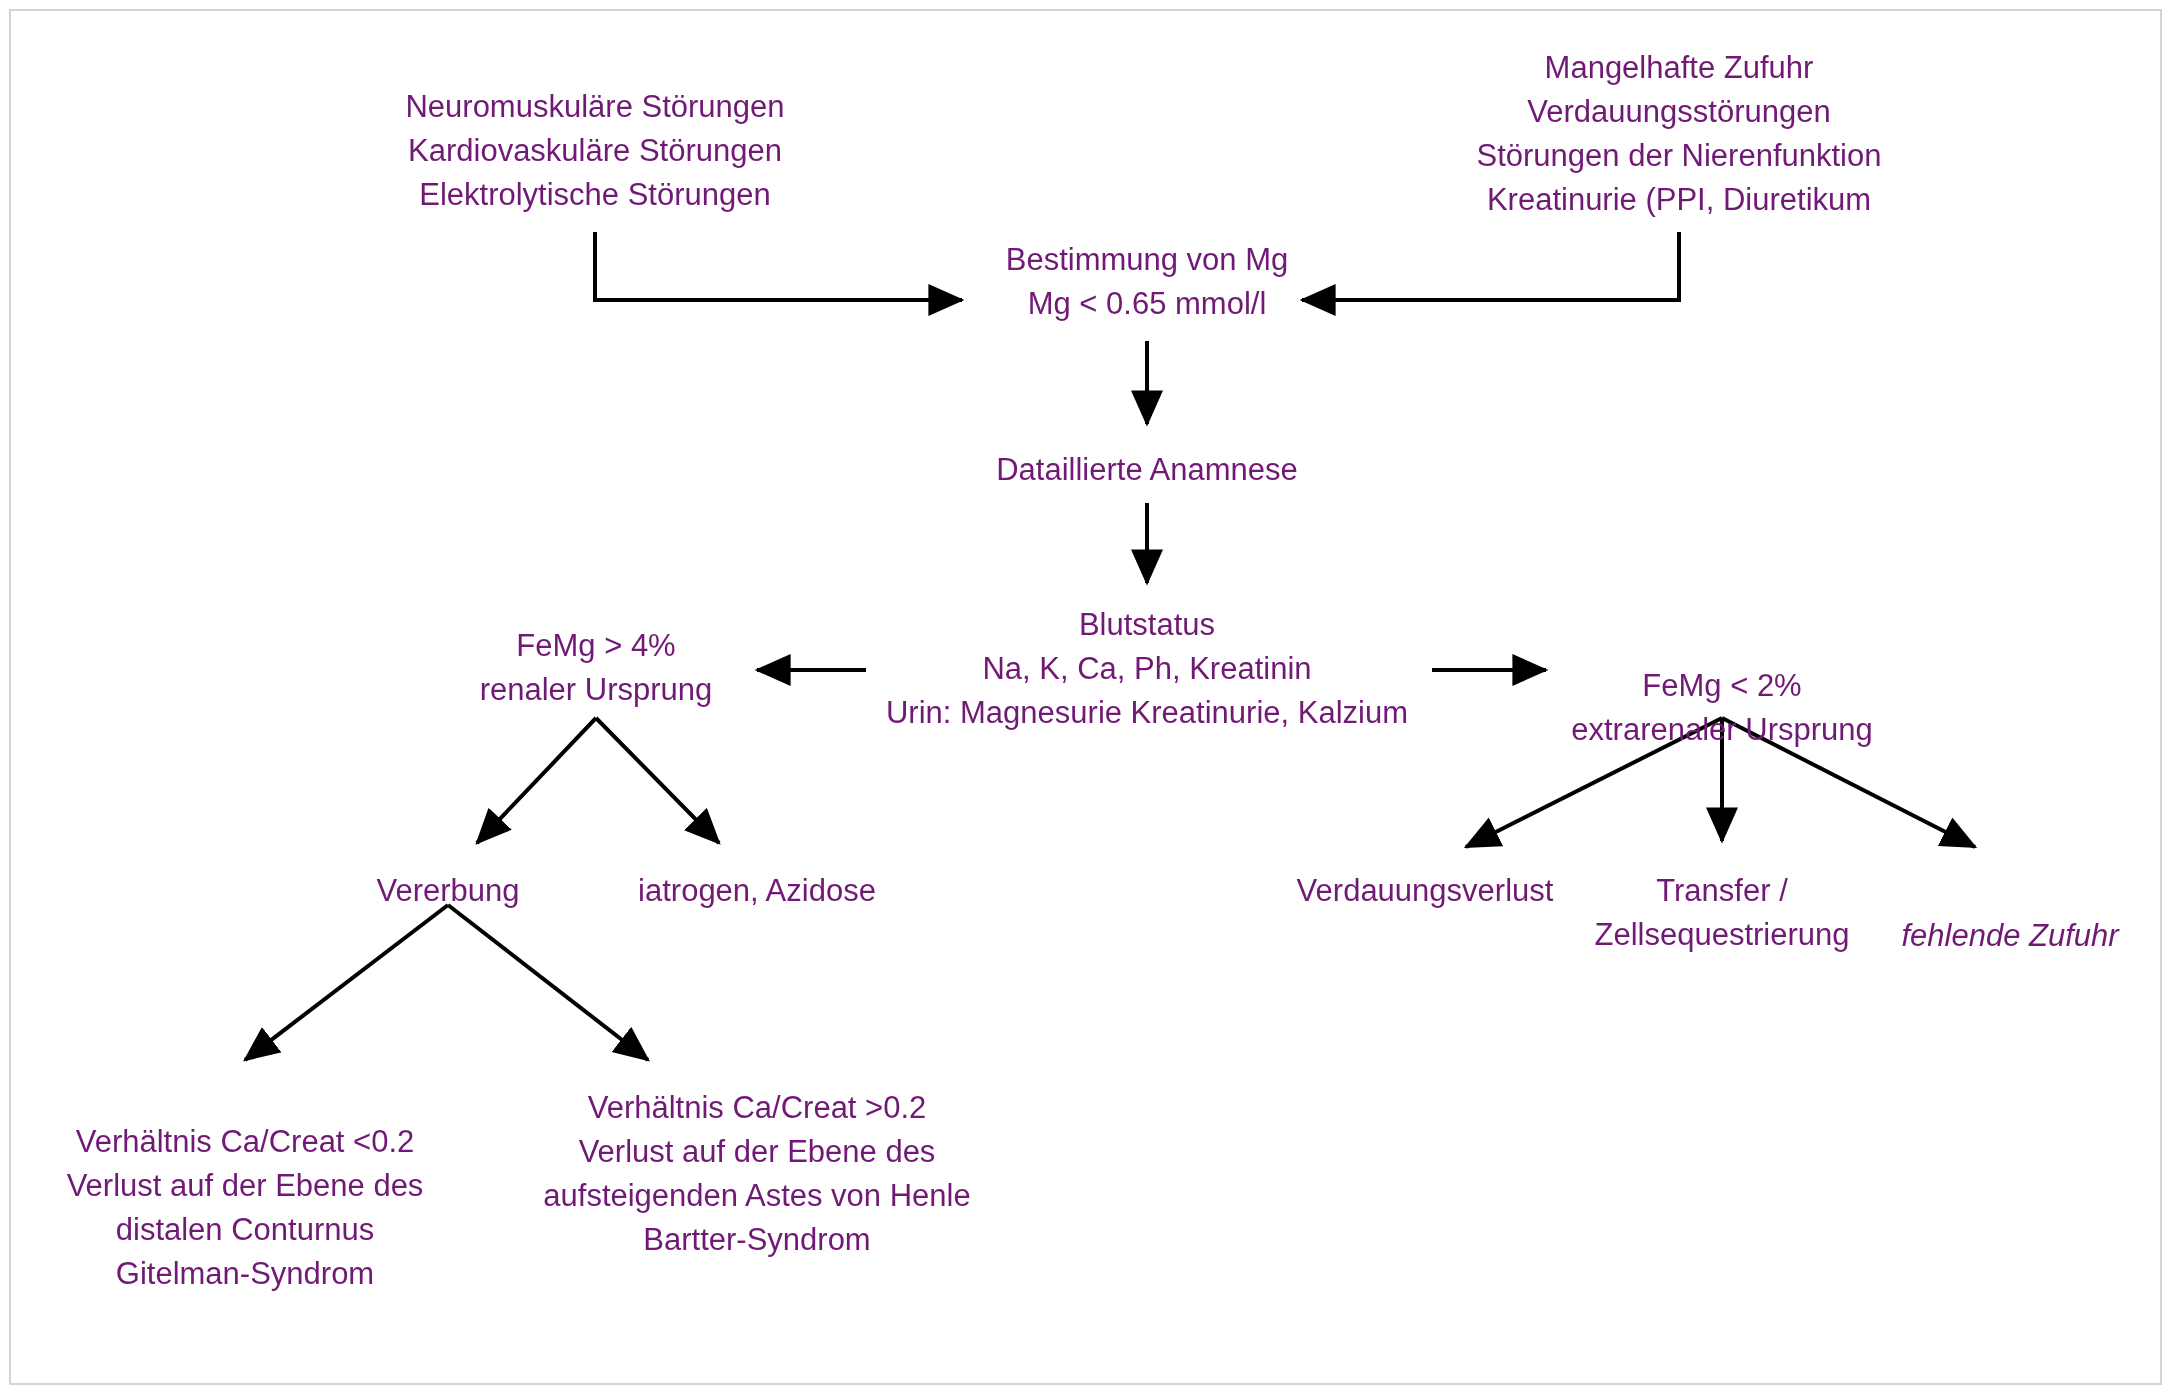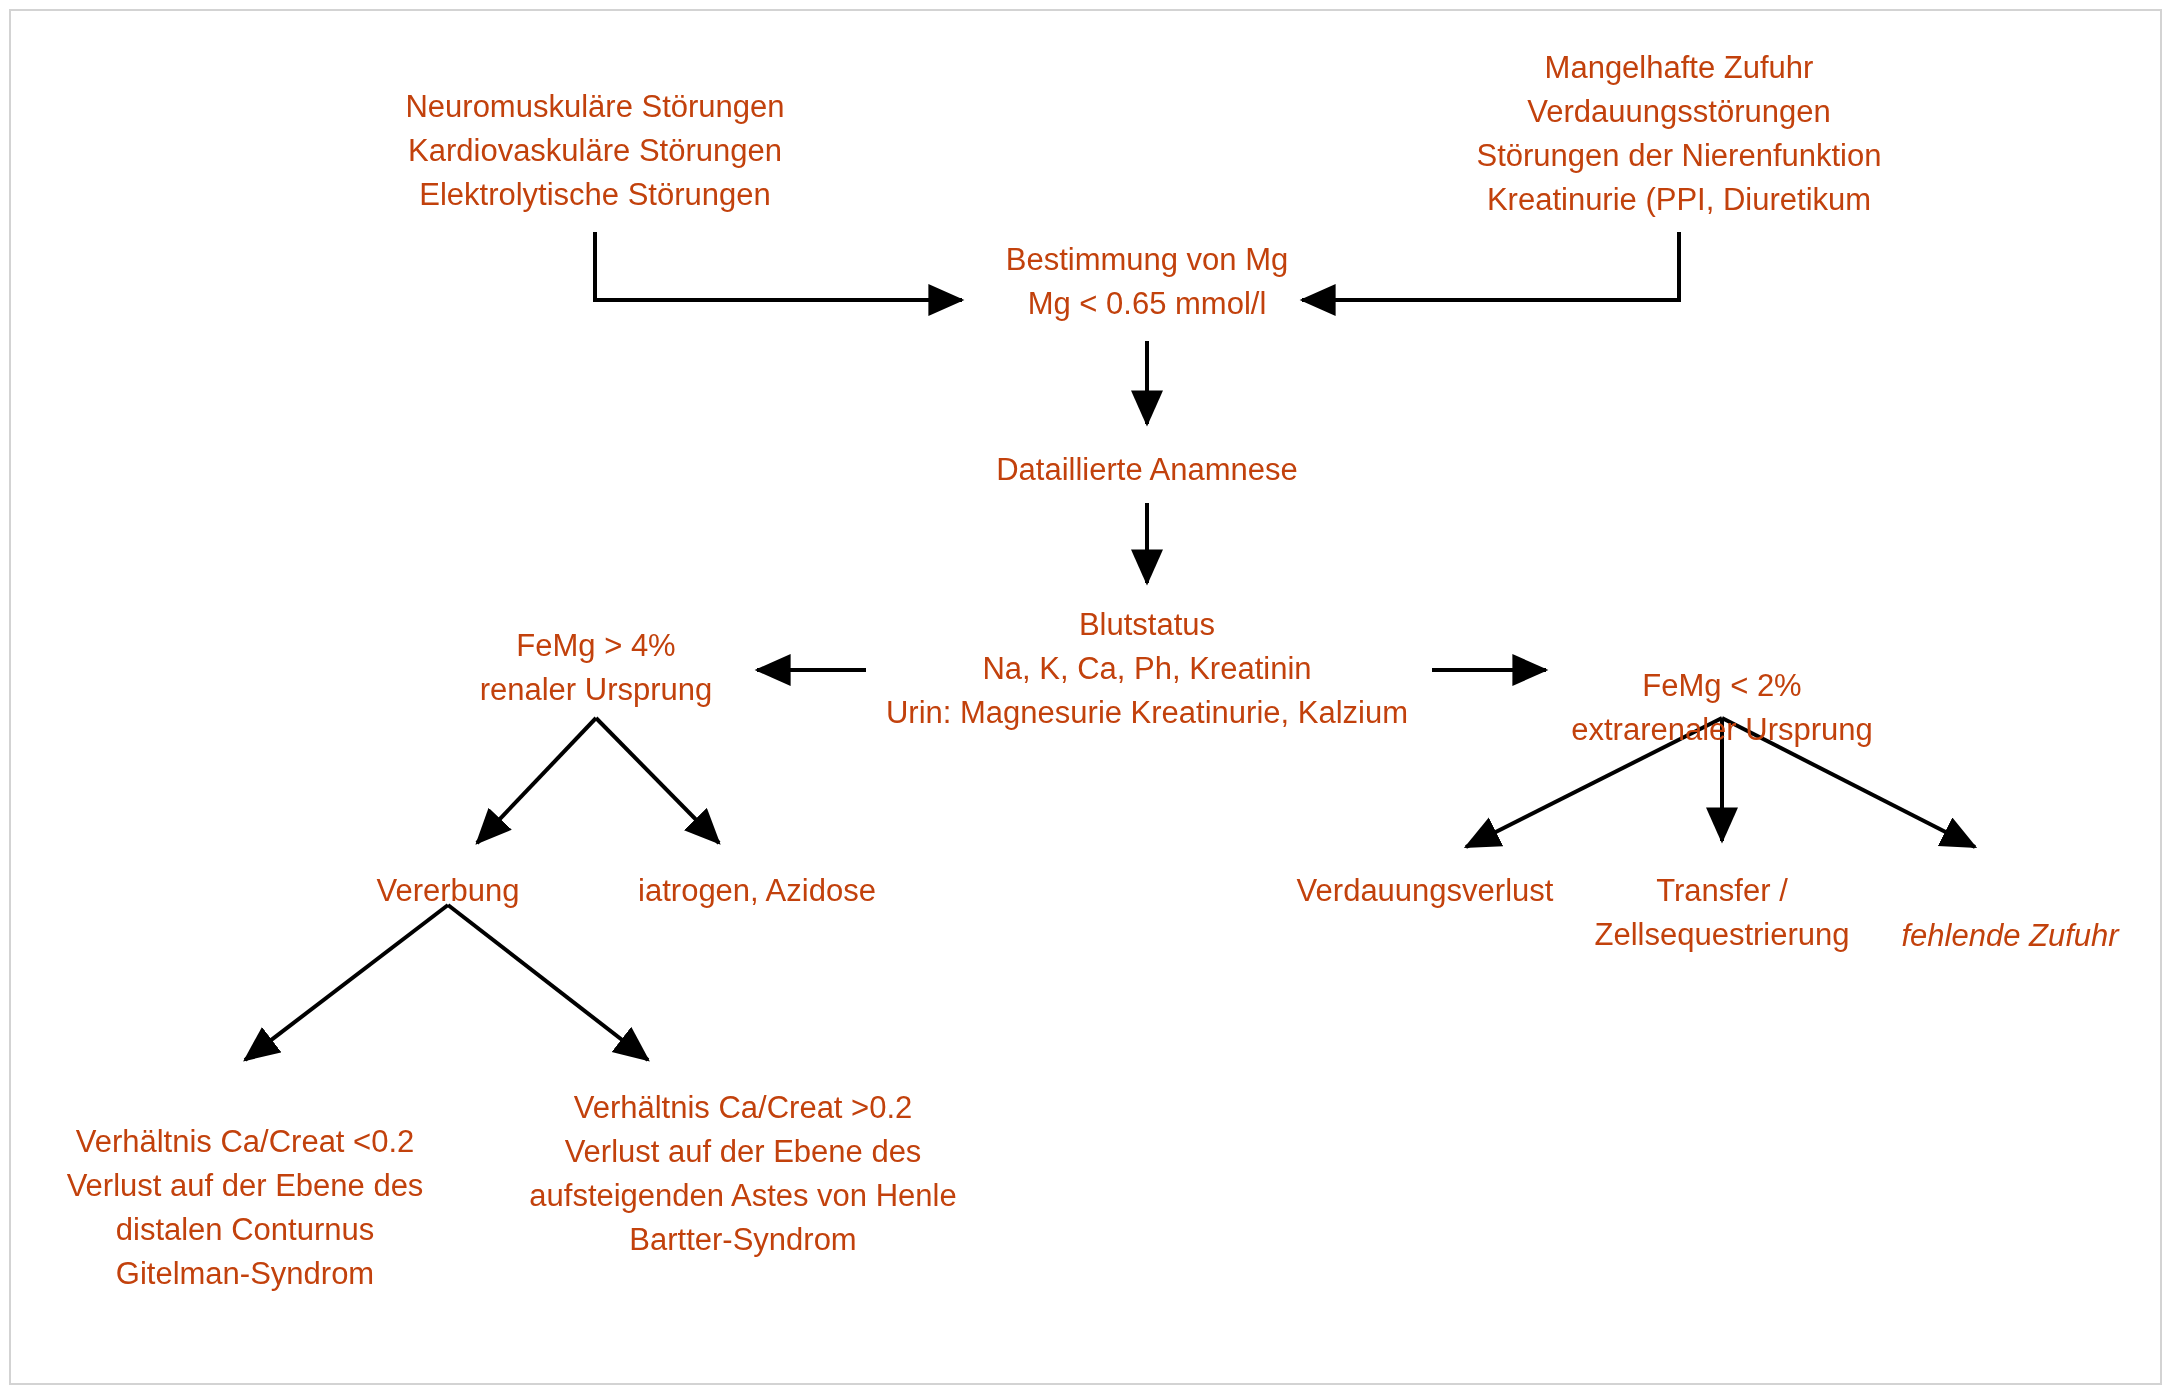--- a/index.html
+++ b/index.html
@@ -33,21 +33,21 @@
     top: 0;
     width: 2173px;
     height: 1396px;
     pointer-events: none;
   }
   .node {
     position: absolute;
     text-align: center;
     font-size: 31px;
     line-height: 1.42;
-    color: #c2410c;
+    color: #701a75;
     white-space: nowrap;
   }
   .node .ln {
     display: block;
   }
   #caption {
     position: absolute;
     left: 22px;
     top: 1288px;
     font-size: 27px;
@@ -157,20 +157,20 @@
     <span class="ln">fehlende Zufuhr</span>
   </div>
 
   <div class="node" style="left:30px; top:1086px; width:430px;margin-top:34px;">
     <span class="ln">Verhältnis Ca/Creat &lt;0.2</span>
     <span class="ln">Verlust auf der Ebene des</span>
     <span class="ln">distalen Conturnus</span>
     <span class="ln">Gitelman-Syndrom</span>
   </div>
 
-  <div class="node" style="left:503px; top:1086px; width:480px;">
+  <div class="node" style="left:517px; top:1086px; width:480px;">
     <span class="ln">Verhältnis Ca/Creat &gt;0.2</span>
     <span class="ln">Verlust auf der Ebene des</span>
     <span class="ln">aufsteigenden Astes von Henle</span>
     <span class="ln">Bartter-Syndrom</span>
   </div>
 
 </div>
 
 </body></html>

